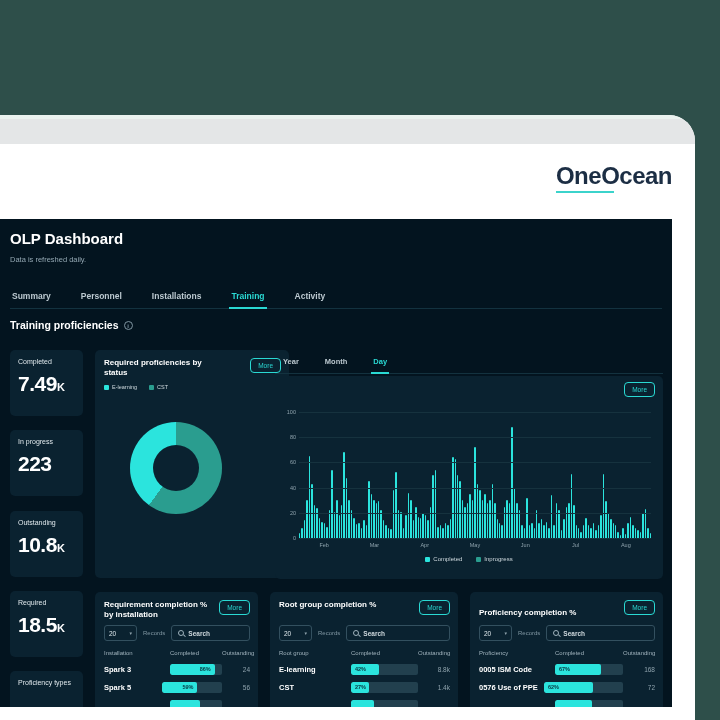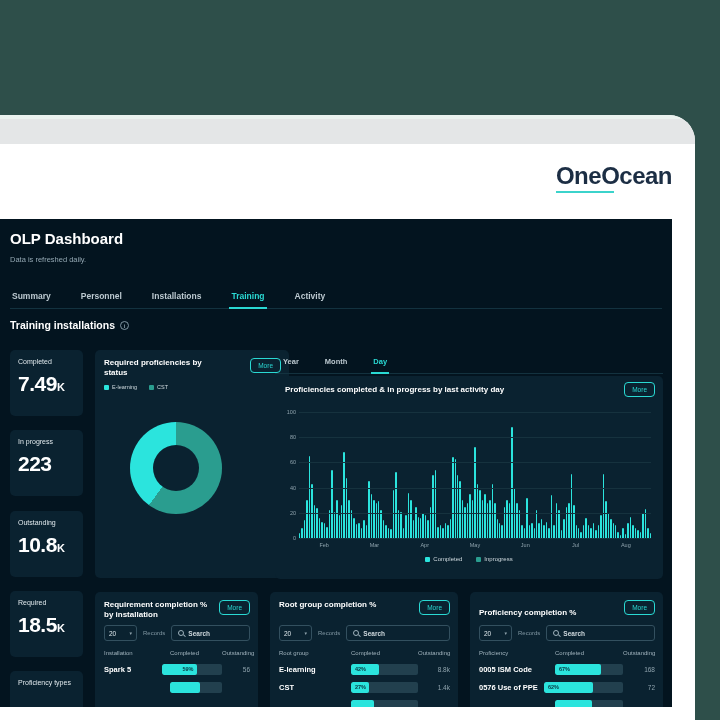--- a/index.html
+++ b/index.html
@@ -109,21 +109,21 @@
 
     <div class="nav-tabs" id="nav-tabs">
         <div class="nav-tab">Summary</div>
         <div class="nav-tab">Personnel</div>
         <div class="nav-tab">Installations</div>
         <div class="nav-tab active">Training</div>
         <div class="nav-tab">Activity</div>
       </div>
 
     <div class="section-head">
-      <span class="section-title">Training installations</span>
+      <span class="section-title">Training proficiencies</span>
       <span class="info-icon">i</span>
     </div>
 
     <div id="stat-cards">
         <div class="card stat-card" style="top: 131px;">
           <div class="stat-label">Completed</div>
           <div class="stat-value">7.49<span class="stat-suffix">K</span></div>
         </div>
         <div class="card stat-card" style="top: 211px;">
           <div class="stat-label">In progress</div>
@@ -160,21 +160,20 @@
       </div>
     </div>
 
     <div class="period-tabs" id="period-tabs">
         <div class="period-tab">Year</div>
         <div class="period-tab">Month</div>
         <div class="period-tab active">Day</div>
       </div>
 
     <div class="card chart-card">
-      <div class="card-title" style="left:10px; top:9px;">Proficiencies completed &amp; in progress by last activity day</div>
       <button class="more-btn" style="top:6px;">More</button>
       <div class="plot" id="plot">
         <div class="bars" id="bars">
             <div class="bar" style="height: 4%;"></div>
             <div class="bar" style="height: 8%;"></div>
             <div class="bar" style="height: 14%;"></div>
             <div class="bar" style="height: 30%;"></div>
             <div class="bar" style="height: 65%;"></div>
             <div class="bar" style="height: 43%;"></div>
             <div class="bar" style="height: 26%;"></div>
@@ -364,20 +363,31 @@
               <span class="search-text">Search</span>
             </div>
           </div>
           <div class="tbl-head">
             <span style="width: 66px;">Installation</span>
             <span style="flex: 1 1 0%;">Completed</span>
             <span style="width: 28px; text-align: right;">Outstanding</span>
           </div>
           <div class="tbl-rows">
             <div class="tbl-row">
+              <span class="col-name" style="width: 66px;">Spark 3</span>
+              <div class="col-bar" style="flex: 1 1 0%;">
+                <div class="bar-track">
+                  <div class="bar-fill" style="width: 86%;">
+                    <span class="bar-pct" style="text-align: right;">86%</span>
+                  </div>
+                </div>
+              </div>
+              <span class="col-out" style="width: 28px;">24</span>
+            </div>
+            <div class="tbl-row">
               <span class="col-name" style="width: 58px;">Spark 5</span>
               <div class="col-bar" style="flex: 1 1 0%;">
                 <div class="bar-track">
                   <div class="bar-fill" style="width: 59%;">
                     <span class="bar-pct" style="text-align: right;">59%</span>
                   </div>
                 </div>
               </div>
               <span class="col-out" style="width: 28px;">56</span>
             </div>

